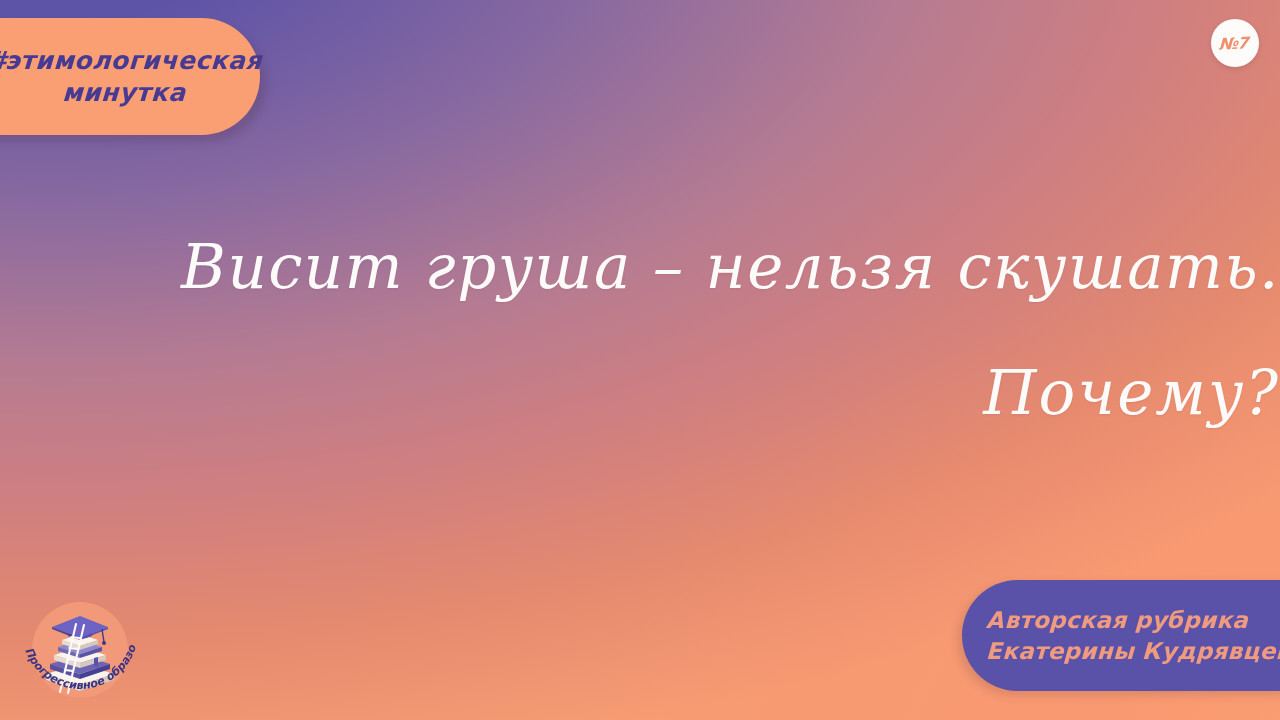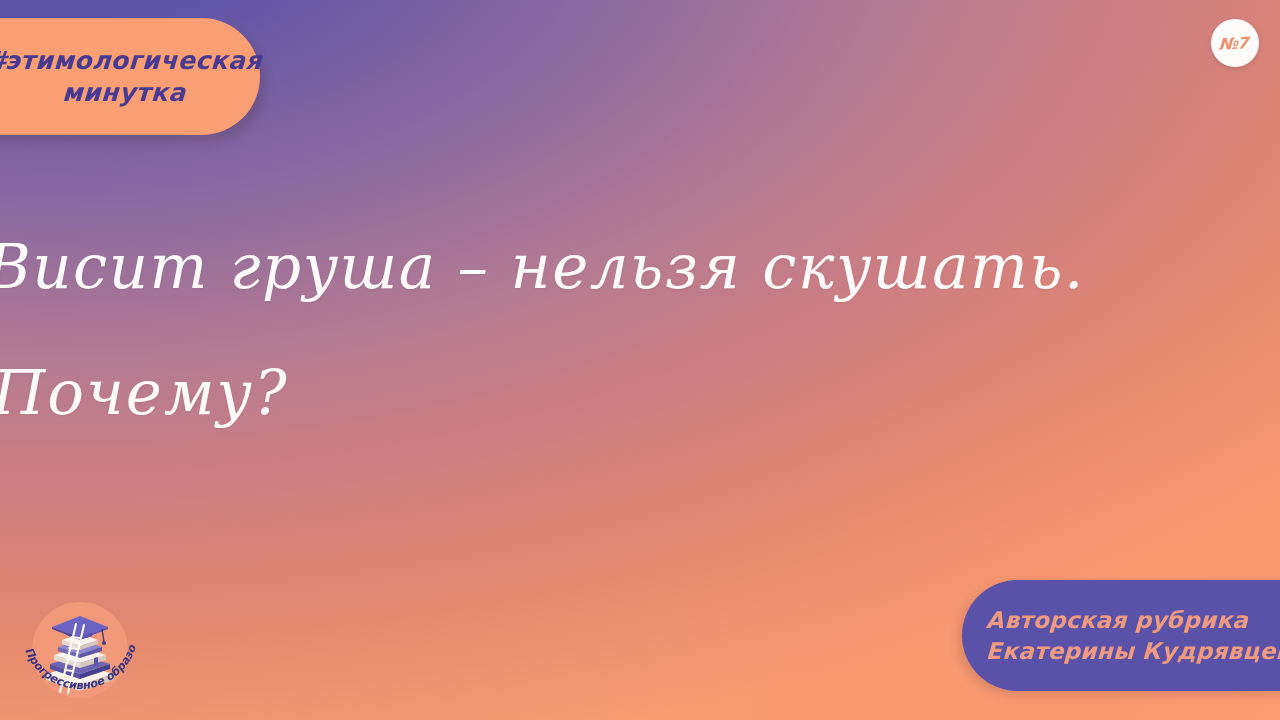--- a/index.html
+++ b/index.html
@@ -84,21 +84,21 @@
     transform: skewX(-8deg) rotate(-3deg);
     letter-spacing: -0.5px;
   }
 
   
   .quote {
     position: absolute;
     left: 0;
     top: 236px;
     width: 1280px;
-    text-align: left;
+    text-align: right;
     z-index: 4;
   }
   .quote-line {
     color: #fdfbfa;
     font-family: "DejaVu Serif", "Liberation Serif", serif;
     font-style: italic;
     font-size: 61px;
     font-weight: 400;
     letter-spacing: 1.5px;
     line-height: 1.02;

